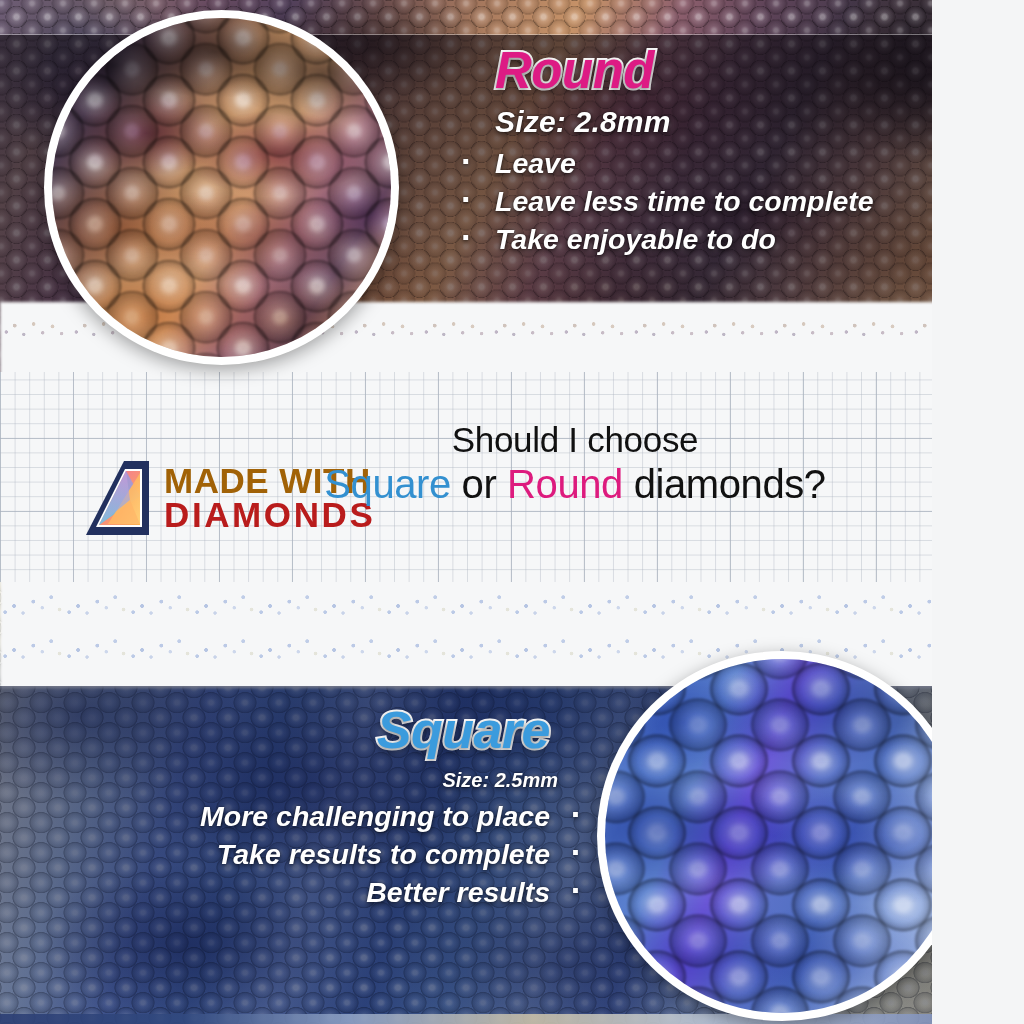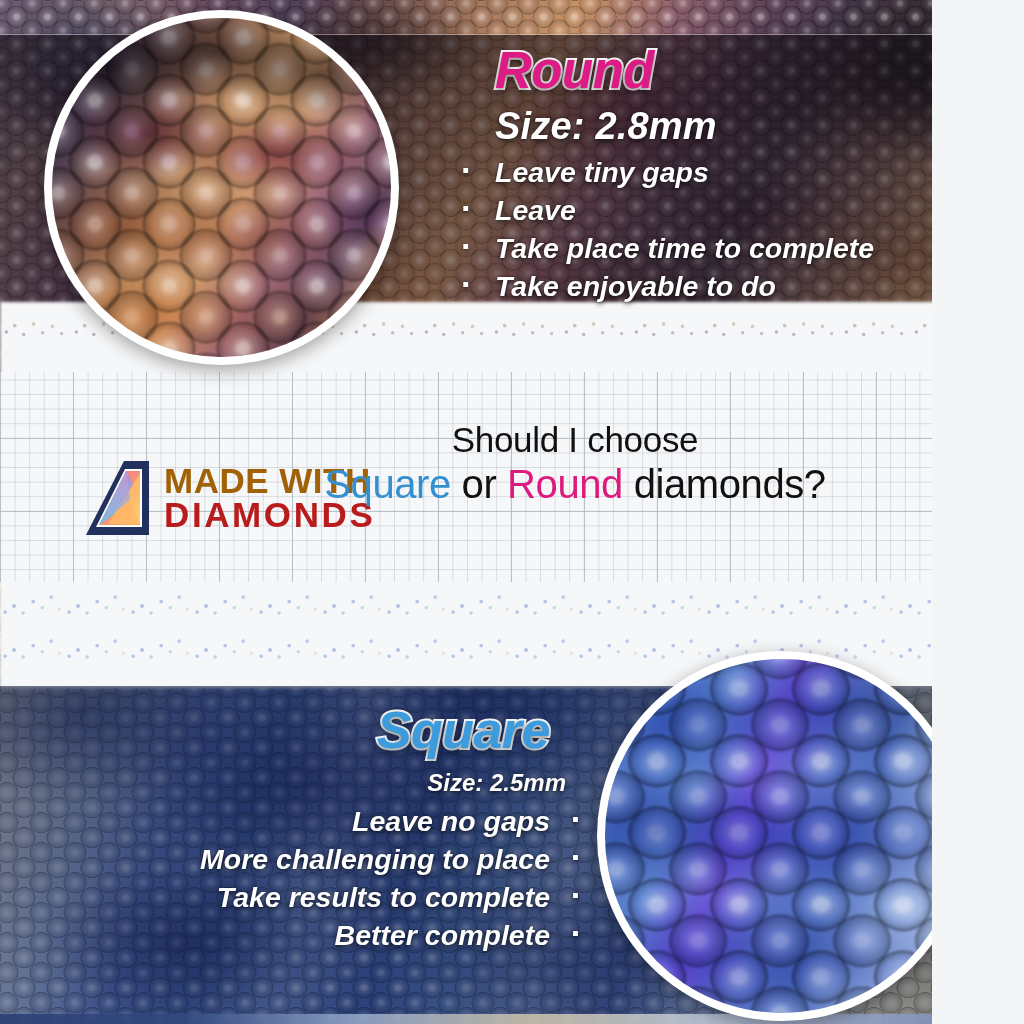--- a/index.html
+++ b/index.html
@@ -157,21 +157,21 @@
   }
   .title-round {
     font-size:51px; line-height:1.04; letter-spacing:-.5px;
     color:#dd1b84; font-style:italic; font-weight:bold;
     margin:0 0 8px 40px;
     -webkit-text-stroke:4px #ffffff;
     paint-order:stroke fill;
     text-shadow:0 3px 7px rgba(0,0,0,.55);
   }
   .size-round {
-    font-size:38px; margin:0 0 6px 40px; letter-spacing:.2px;
+    font-size:30px; margin:0 0 6px 40px; letter-spacing:.2px;
   }
   .round-list { list-style:none; }
   .round-list li {
     font-size:28.5px; line-height:1.33; position:relative;
     padding-left:40px; white-space:nowrap;
   }
   .round-list li::before {
     content:"\00B7"; position:absolute; left:6px; top:-6px;
     font-size:34px; font-style:normal; font-weight:bold;
     color:#fff;
@@ -329,21 +329,21 @@
     text-shadow:0 2px 5px rgba(0,0,0,.55), 0 0 2px rgba(0,0,0,.45);
   }
   .title-square {
     font-size:52px; line-height:1.04; letter-spacing:-.5px;
     color:#3b9bdd; font-style:italic; font-weight:bold;
     margin:0 40px 12px 0;
     -webkit-text-stroke:4px #ffffff;
     paint-order:stroke fill;
     text-shadow:0 3px 7px rgba(0,0,0,.5);
   }
-  .size-square { font-size:24px; margin:0 24px 6px 0; }
+  .size-square { font-size:20px; margin:0 32px 6px 0; }
   .square-list { list-style:none; }
   .square-list li {
     font-size:28.5px; line-height:1.33; position:relative;
     padding-right:40px; white-space:nowrap;
   }
   .square-list li::after {
     content:"\00B7"; position:absolute; right:8px; top:-6px;
     font-size:34px; font-style:normal; font-weight:bold; color:#fff;
   }
 
@@ -378,23 +378,22 @@
       <div class="round-zoom-img"></div>
       <div class="round-zoom-beads"></div>
       <div class="round-zoom-hue"></div>
     </div>
   </div>
 
   <div class="round-text">
     <div class="title-round">Round</div>
     <div class="size-round">Size:  2.8mm</div>
     <ul class="round-list">
-      <li>Leave tiny gaps</li>
       <li>Leave</li>
-      <li>Take place time to complete</li>
+      <li>Leave less time to complete</li>
       <li>Take enjoyable to do</li>
     </ul>
   </div>
 
   <div class="panel-mid">
 
     <div class="logo">
       <svg class="logo-mark" viewBox="0 0 66 76">
         <defs>
           <linearGradient id="g1" x1="0" y1="0" x2="1" y2="1">
@@ -442,24 +441,23 @@
     <div class="square-hue"></div>
     <div class="square-tear"></div>
     <div class="square-tear-speckle"></div>
     <div class="square-dark"></div>
     <div class="square-dark-hairline"></div>
 
     <div class="square-text">
       <div class="title-square">Square</div>
       <div class="size-square">Size:  2.5mm</div>
       <ul class="square-list">
-        <li>Leave no gaps</li>
         <li>More challenging to place</li>
         <li>Take results to complete</li>
-        <li>Better complete</li>
+        <li>Better results</li>
       </ul>
     </div>
 
     <div class="bottom-strip"></div>
   </div>
 
   <div class="zoom-circle" id="circle-square">
     <div class="inner">
       <div class="square-zoom-img"></div>
       <div class="square-zoom-beads"></div>

